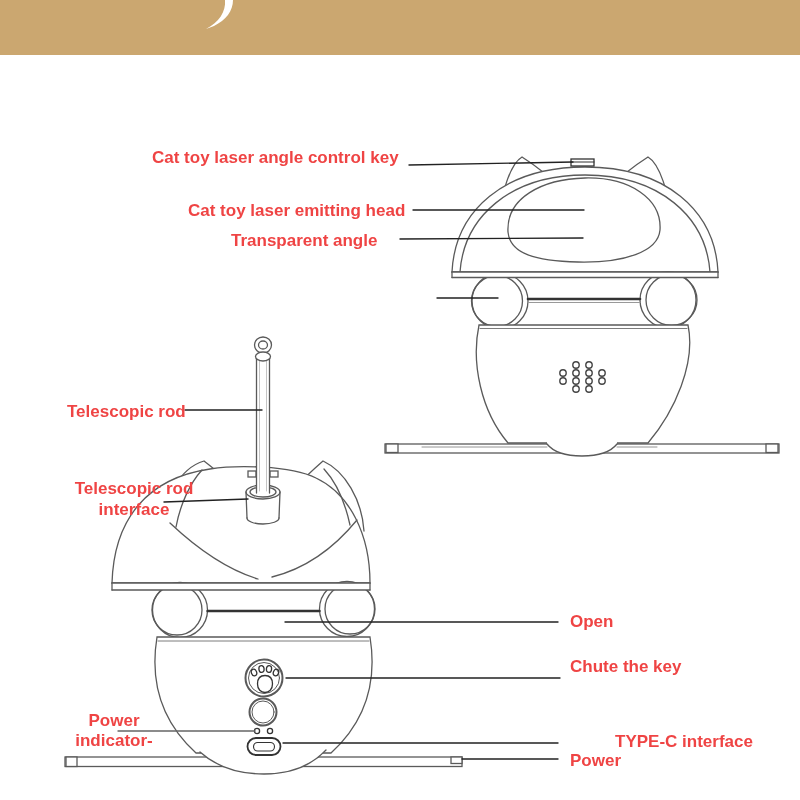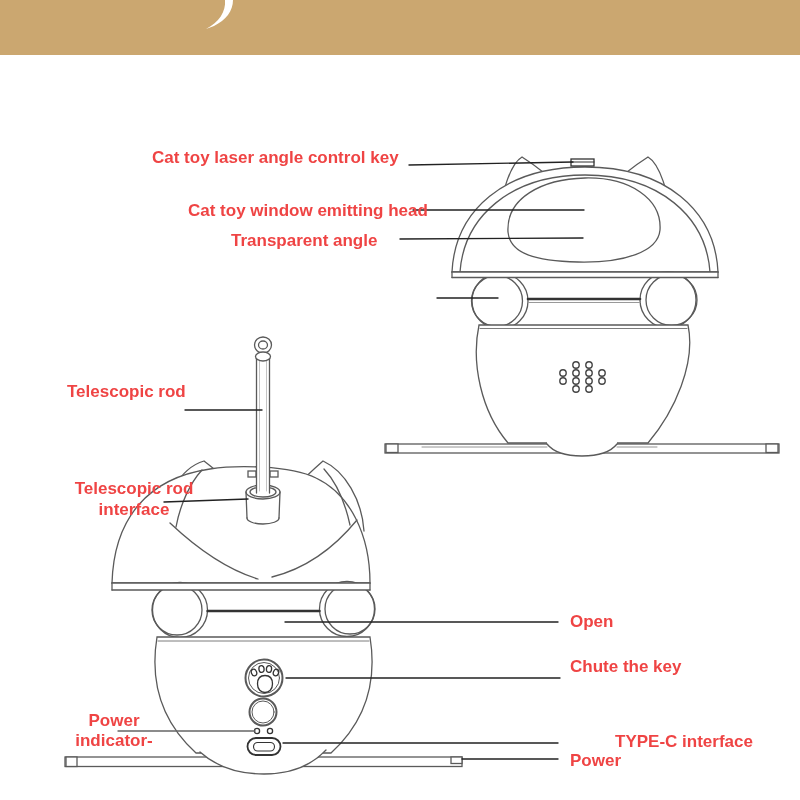--- a/index.html
+++ b/index.html
@@ -186,21 +186,21 @@
   <line x1="185" y1="410" x2="262" y2="410"></line>
   <line x1="164" y1="502" x2="248" y2="499"></line>
   <line x1="285" y1="622" x2="558" y2="622"></line>
   <line x1="286" y1="678" x2="560" y2="678"></line>
   <line x1="118" y1="731" x2="255" y2="731" stroke="#666"></line>
   <line x1="283" y1="743" x2="558" y2="743"></line>
   <line x1="462" y1="759" x2="558" y2="759"></line>
 </svg>
 
 <div class="label" style="left:152px;top:147px;">Cat toy laser angle control key</div>
-<div class="label" style="left:188px;top:200px;">Cat toy window emitting head</div>
+<div class="label" style="left:188px;top:200px;">Cat toy laser emitting head</div>
 <div class="label" style="left:231px;top:230px;">Transparent angle</div>
-<div class="label" style="left:67px;top:381px;">Telescopic rod</div>
+<div class="label" style="left:67px;top:401px;">Telescopic rod</div>
 <div class="label wrap" style="left:49px;top:478px;width:170px;">Telescopic rod interface</div>
 <div class="label" style="left:570px;top:611px;">Open</div>
 <div class="label" style="left:570px;top:656px;">Chute the key</div>
 <div class="label wrap" style="left:49px;top:711px;width:130px;line-height:20px;">Power indicator-</div>
 <div class="label" style="left:570px;top:731px;margin-left:45px;">TYPE-C interface</div>
 <div class="label" style="left:570px;top:750px;">Power</div>
 
 </body></html>

